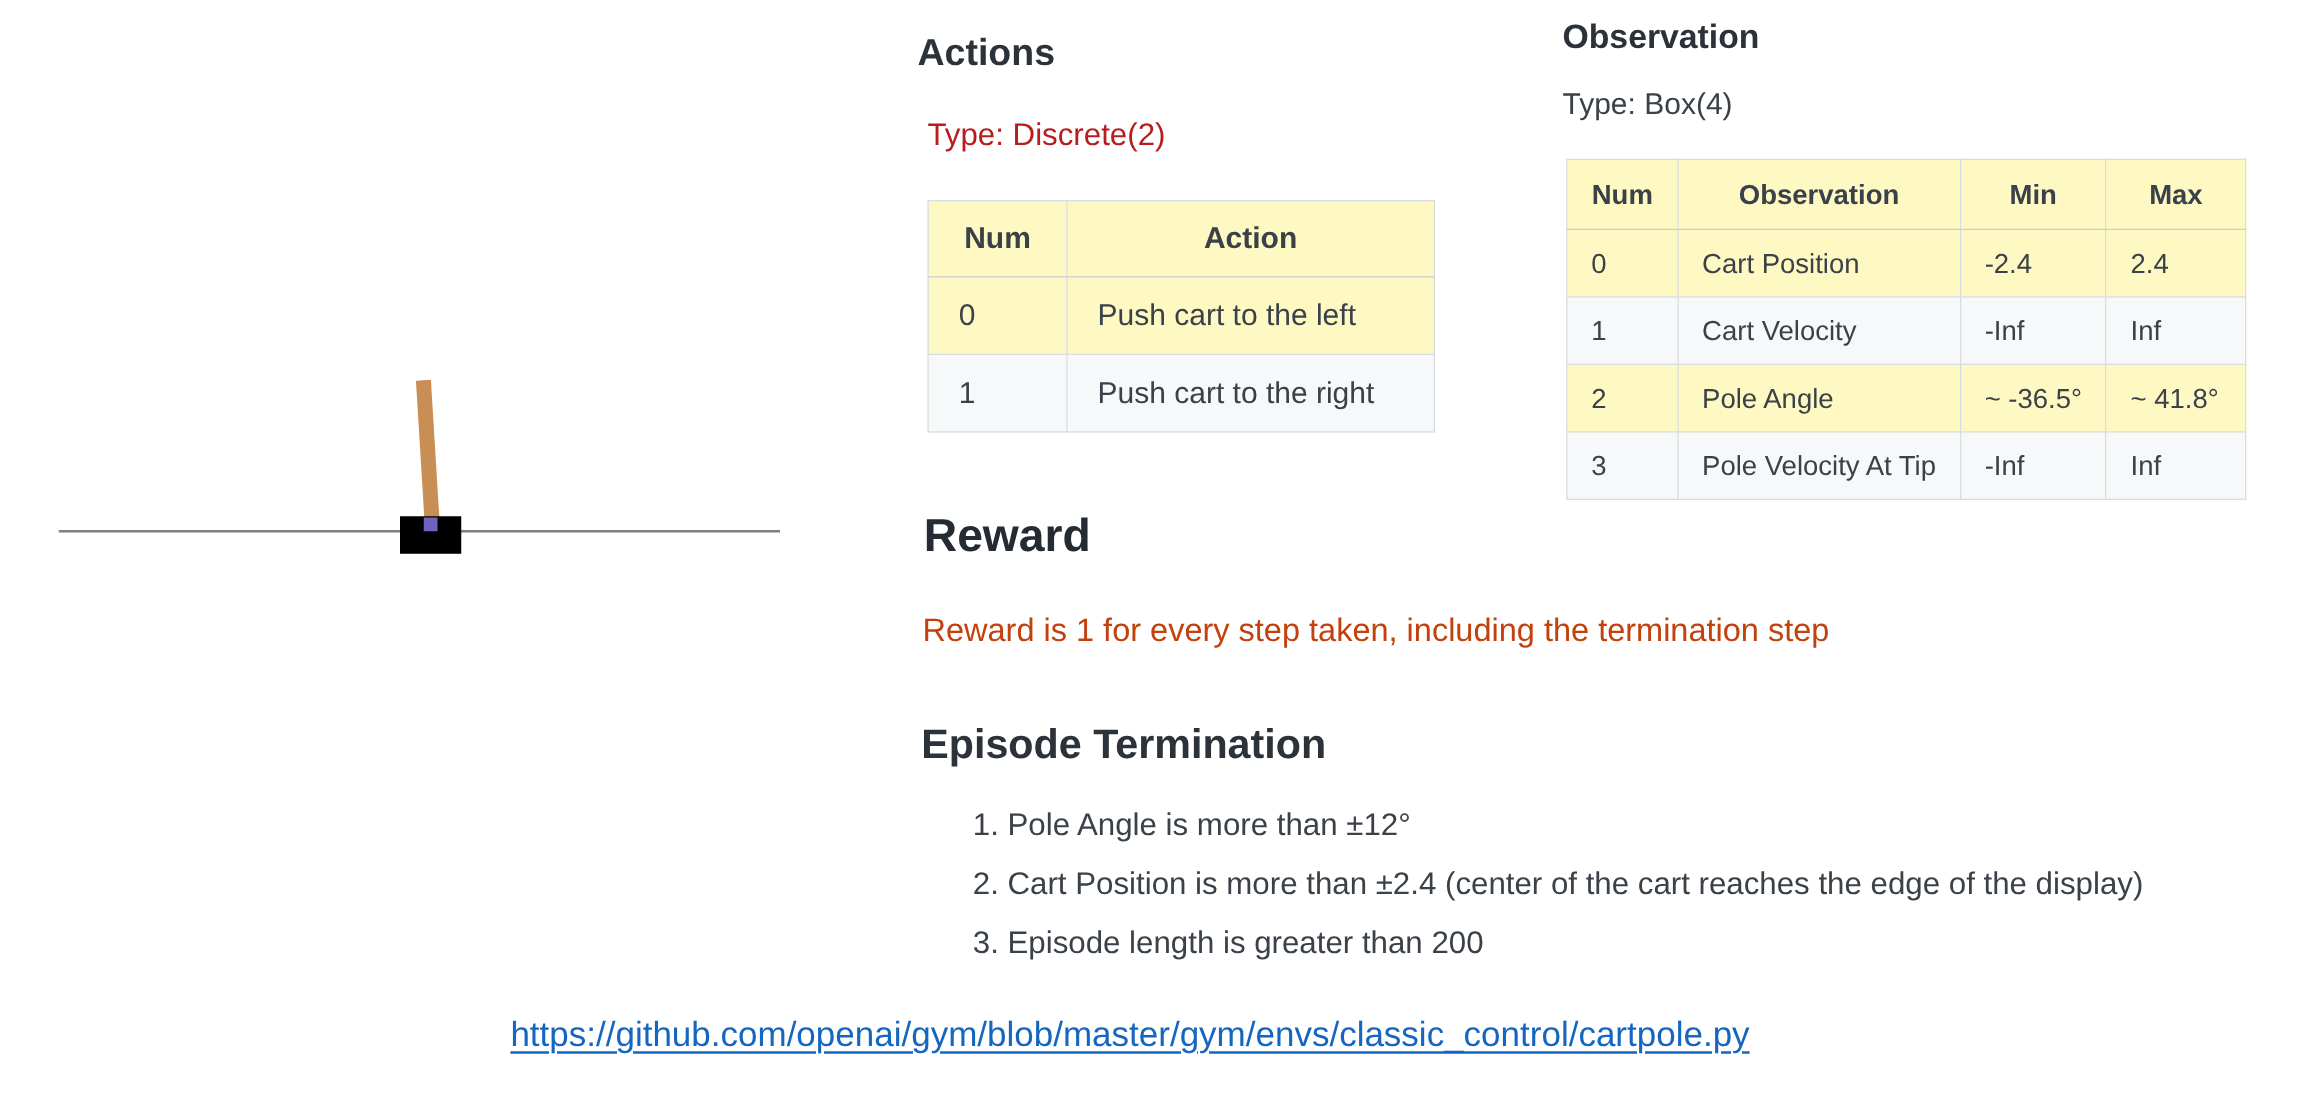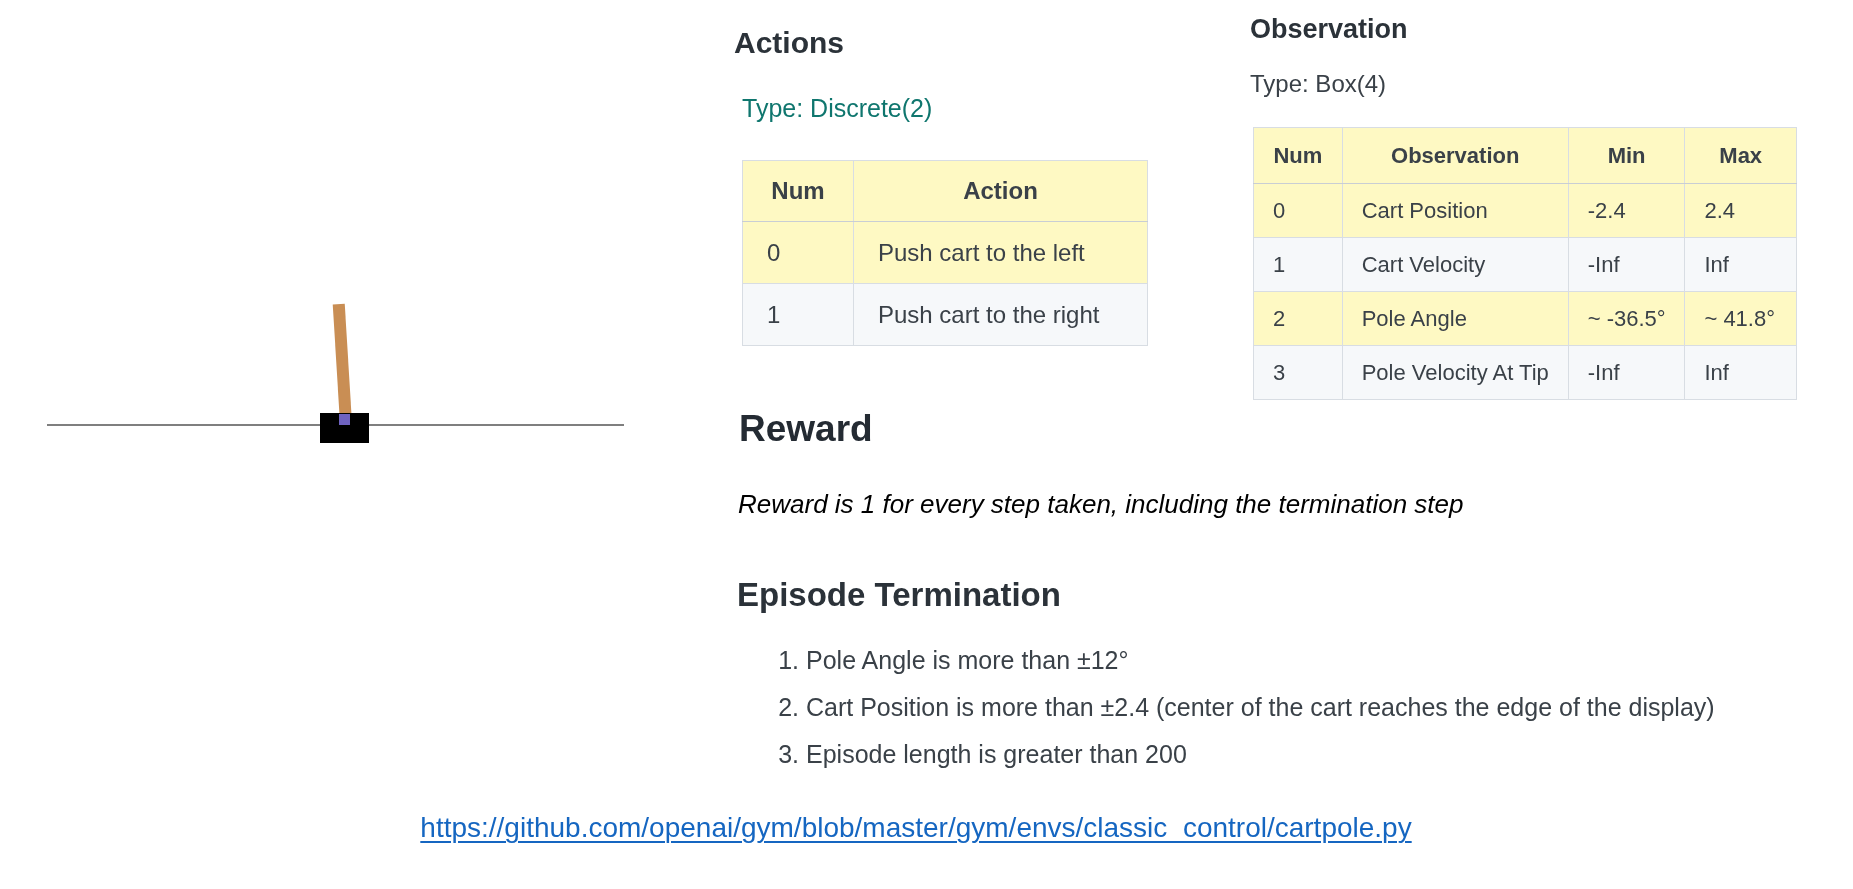--- a/index.html
+++ b/index.html
@@ -16,25 +16,25 @@
     left:340px;top:304px;width:12px;height:119px;
     background:#c98e54;
     transform:rotate(-3.5deg);transform-origin:50% 100%;
   }
   #cart{left:320px;top:413px;width:49px;height:30px;background:#000000;}
   #pivot{left:339px;top:414px;width:11px;height:11px;background:#6f63c0;}
 
   
   .h-small{font-weight:bold;color:#2b3239;}
   #actions-title{left:734px;top:26px;font-size:30px;}
-  #actions-type{left:742px;top:94px;font-size:25px;color:#0f766e;}
+  #actions-type{left:742px;top:94px;font-size:25px;color:#b91c1c;}
   #observation-title{left:1250px;top:14px;font-size:27px;}
   #observation-type{left:1250px;top:70px;font-size:24px;color:#3a4148;}
   #reward-title{left:739px;top:408px;font-size:37px;font-weight:bold;color:#242b33;}
-  #reward-text{left:738px;top:489px;font-size:26px;color:#000000;font-style:italic;}
+  #reward-text{left:738px;top:489px;font-size:26px;color:#c2410c;}
   #termination-title{left:737px;top:576px;font-size:33px;font-weight:bold;color:#2b3239;}
 
   
   table{border-collapse:collapse;background:#fef9c3;}
   th,td{border:1px solid #d8dde3;vertical-align:middle;color:#3a4148;}
   th{font-weight:bold;text-align:center;border-bottom:1px solid #c9ced4;}
   tr.shaded td{background:#f6f8fa;}
 
   #actions-table{left:742px;top:160px;}
   #actions-table table{width:406px;font-size:24px;}
@@ -49,21 +49,21 @@
   #observation-table .c0{width:88px;}
   #observation-table .c1{width:229px;}
   #observation-table .c2{width:116px;}
   #observation-table .c3{width:111px;}
 
   
   #termination-list{left:742px;top:634px;margin:12px;padding-left:52px;font-size:25px;color:#3a4148;}
   #termination-list li{margin-bottom:19px;line-height:28px;}
 
   
-  #source-link-wrap{left:16px;top:812px;width:1800px;text-align:center;}
+  #source-link-wrap{left:4px;top:812px;width:1800px;text-align:center;}
   #source-link{
     font-size:28px;color:#1566c1;text-decoration:underline;
     text-decoration-thickness:2px;text-underline-offset:4px;cursor:pointer;
   }
 </style>
 </head>
 <body>
 
 <div class="abs" id="track"></div>
 <div class="abs" id="pole"></div>

